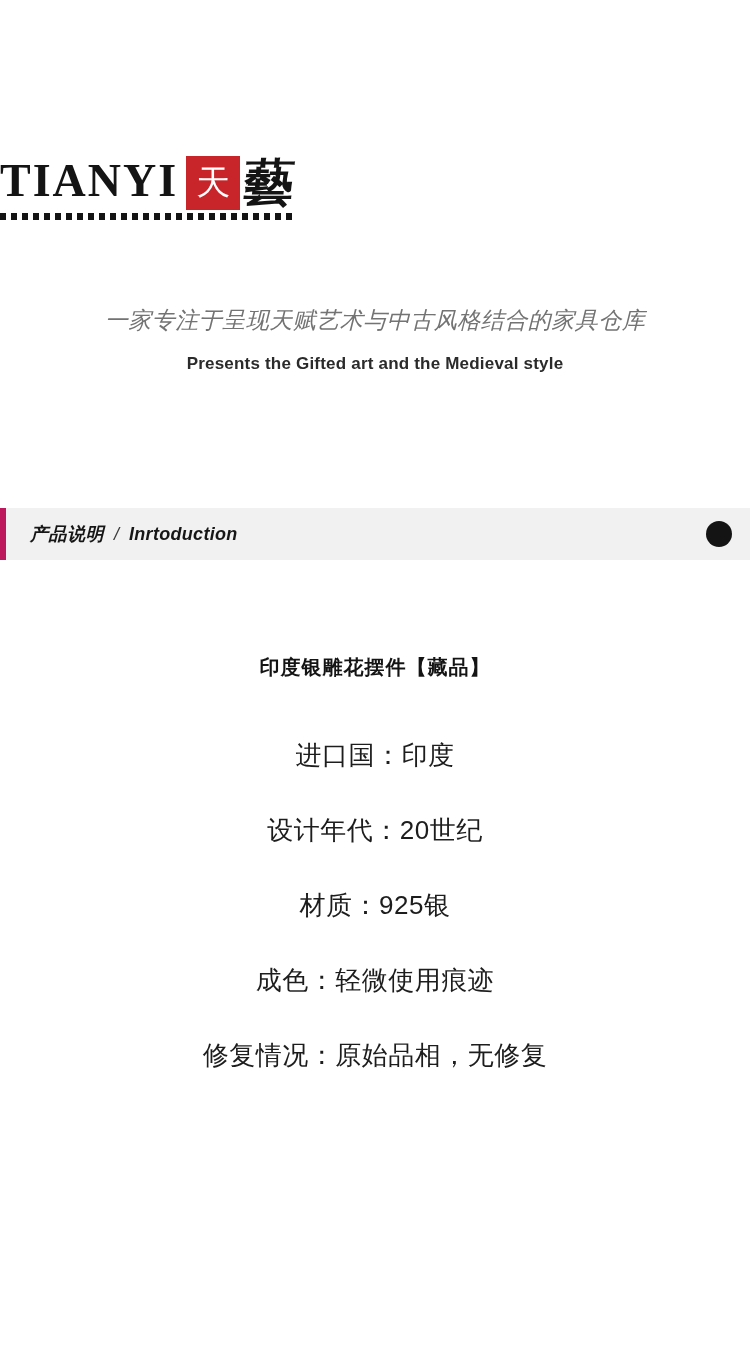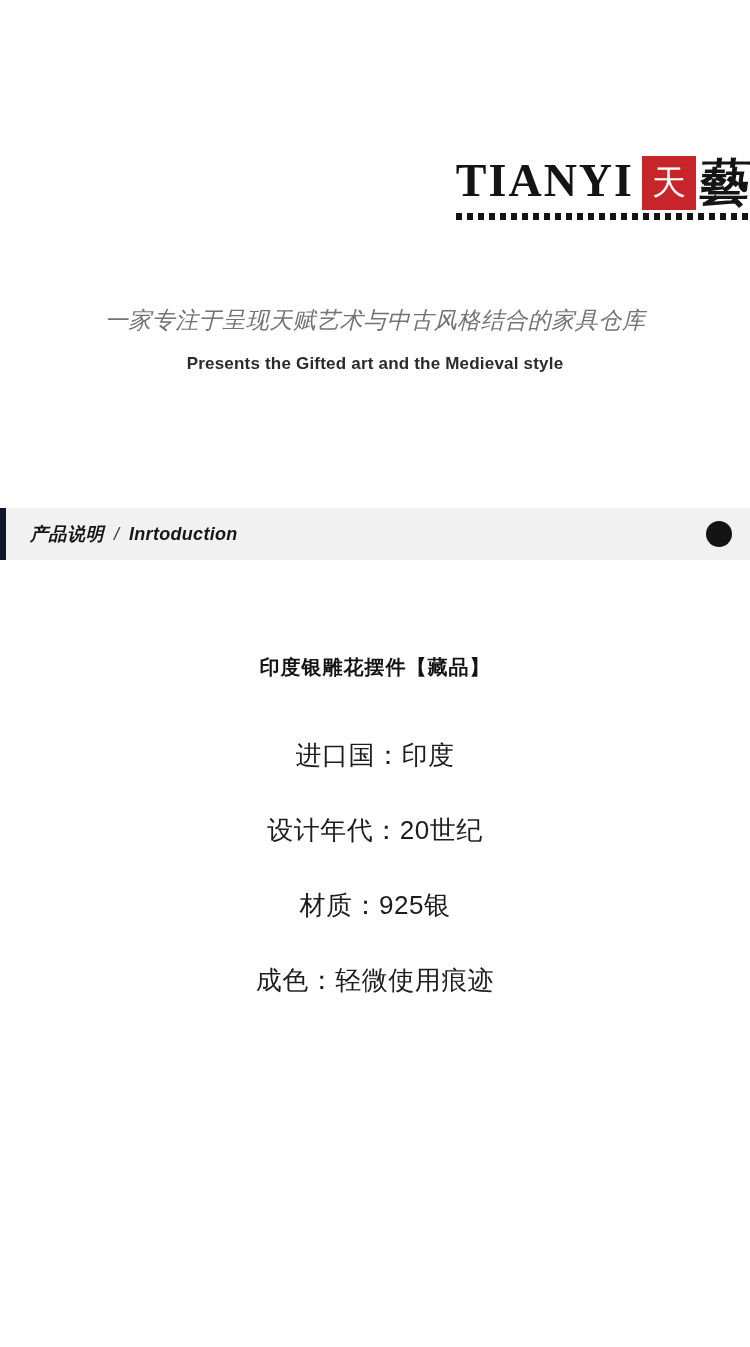--- a/index.html
+++ b/index.html
@@ -20,21 +20,21 @@
     width: 750px;
     height: 1347px;
     position: relative;
     background: #ffffff;
   }
 
   
   .brand {
     padding-top: 140px;
     display: flex;
-    justify-content: flex-end;
+    justify-content: flex-start;
     align-items: center;
   }
   .logo {
     display: flex;
     align-items: center;
     position: relative;
     height: 86px;
   }
   .logo-word {
     font-family: "Liberation Serif", "DejaVu Serif", serif;
@@ -100,21 +100,21 @@
   
   .section-bar {
     position: absolute;
     top: 508px;
     left: 0;
     width: 750px;
     height: 52px;
     background: #f1f1f1;
     display: flex;
     align-items: center;
-    border-left: 6px solid #0f172a;
+    border-left: 6px solid #be185d;
     box-sizing: border-box;
   }
   .section-bar .bar-label {
     font-size: 18px;
     font-weight: bold;
     font-style: italic;
     color: #161616;
     padding-left: 24px;
     letter-spacing: 0.5px;
   }
@@ -196,16 +196,17 @@
     <span class="bar-dot"></span>
   </div>
 
   <div class="product">
     <div class="product-title">印度银雕花摆件【藏品】</div>
     <div class="spec-list">
       <div class="spec-item">进口国：印度</div>
       <div class="spec-item">设计年代：20世纪</div>
       <div class="spec-item">材质：925银</div>
       <div class="spec-item">成色：轻微使用痕迹</div>
+      <div class="spec-item">修复情况：原始品相，无修复</div>
     </div>
   </div>
 
 </div>
 
 </body></html>

